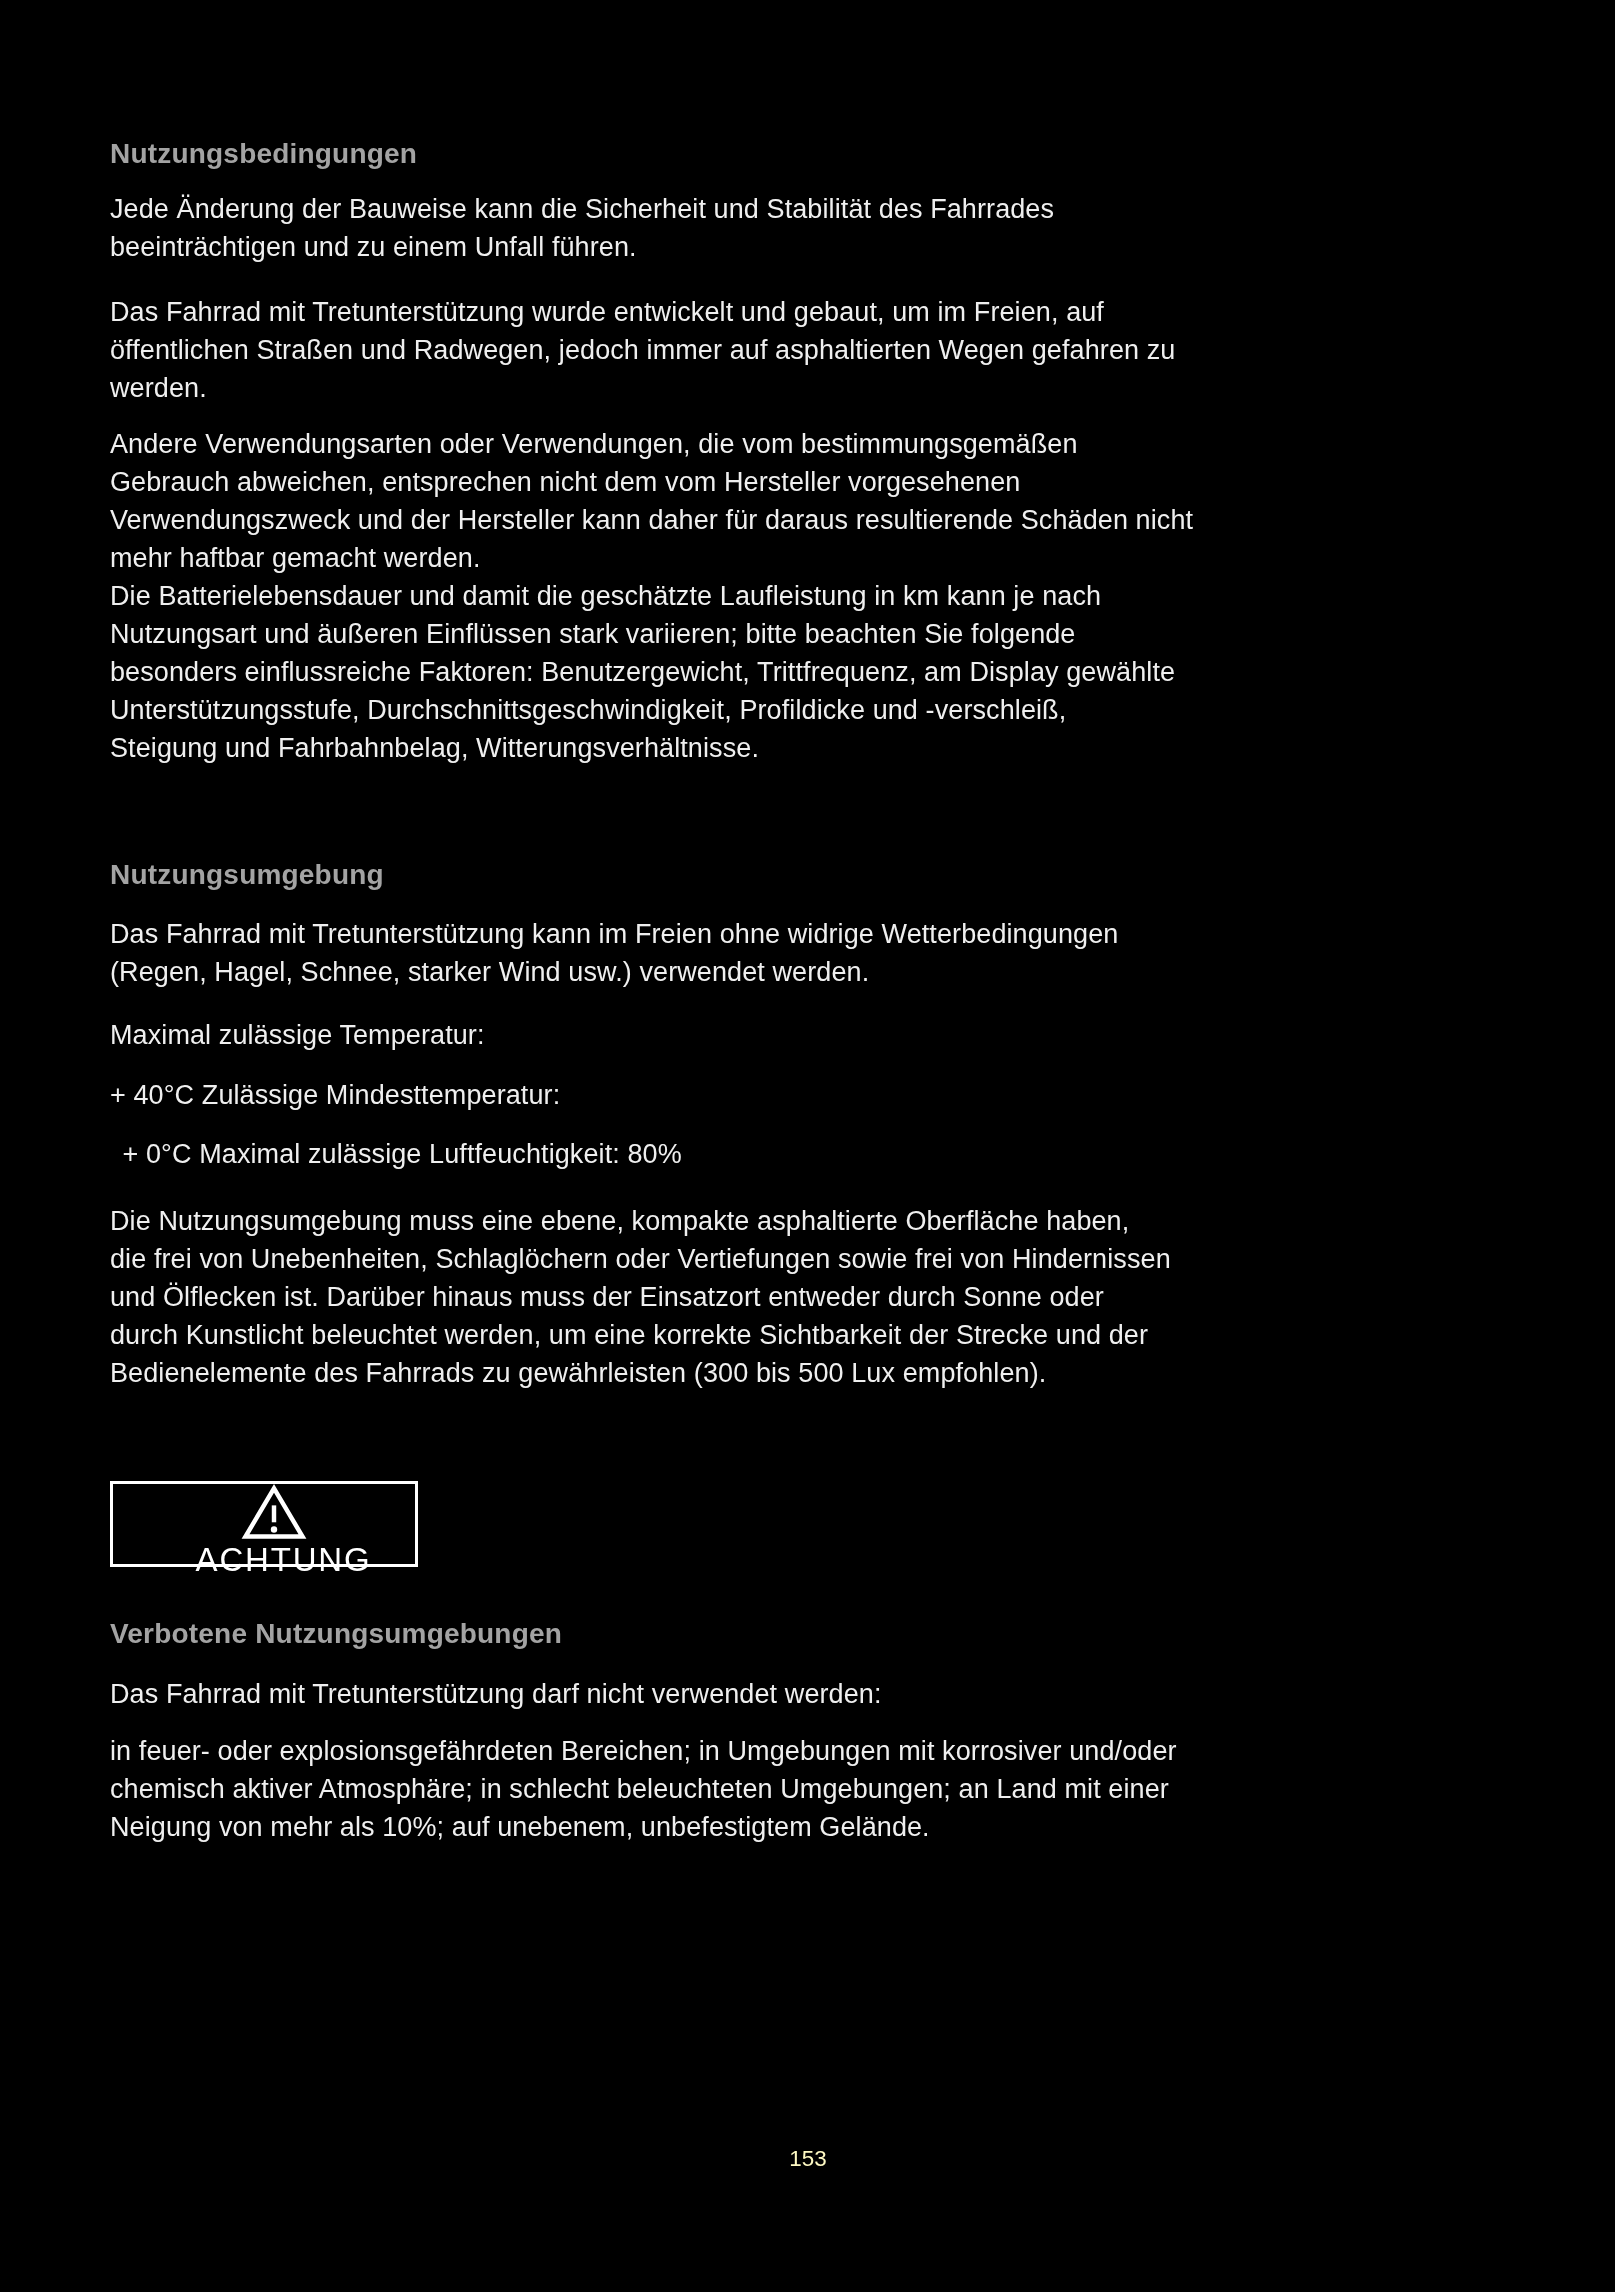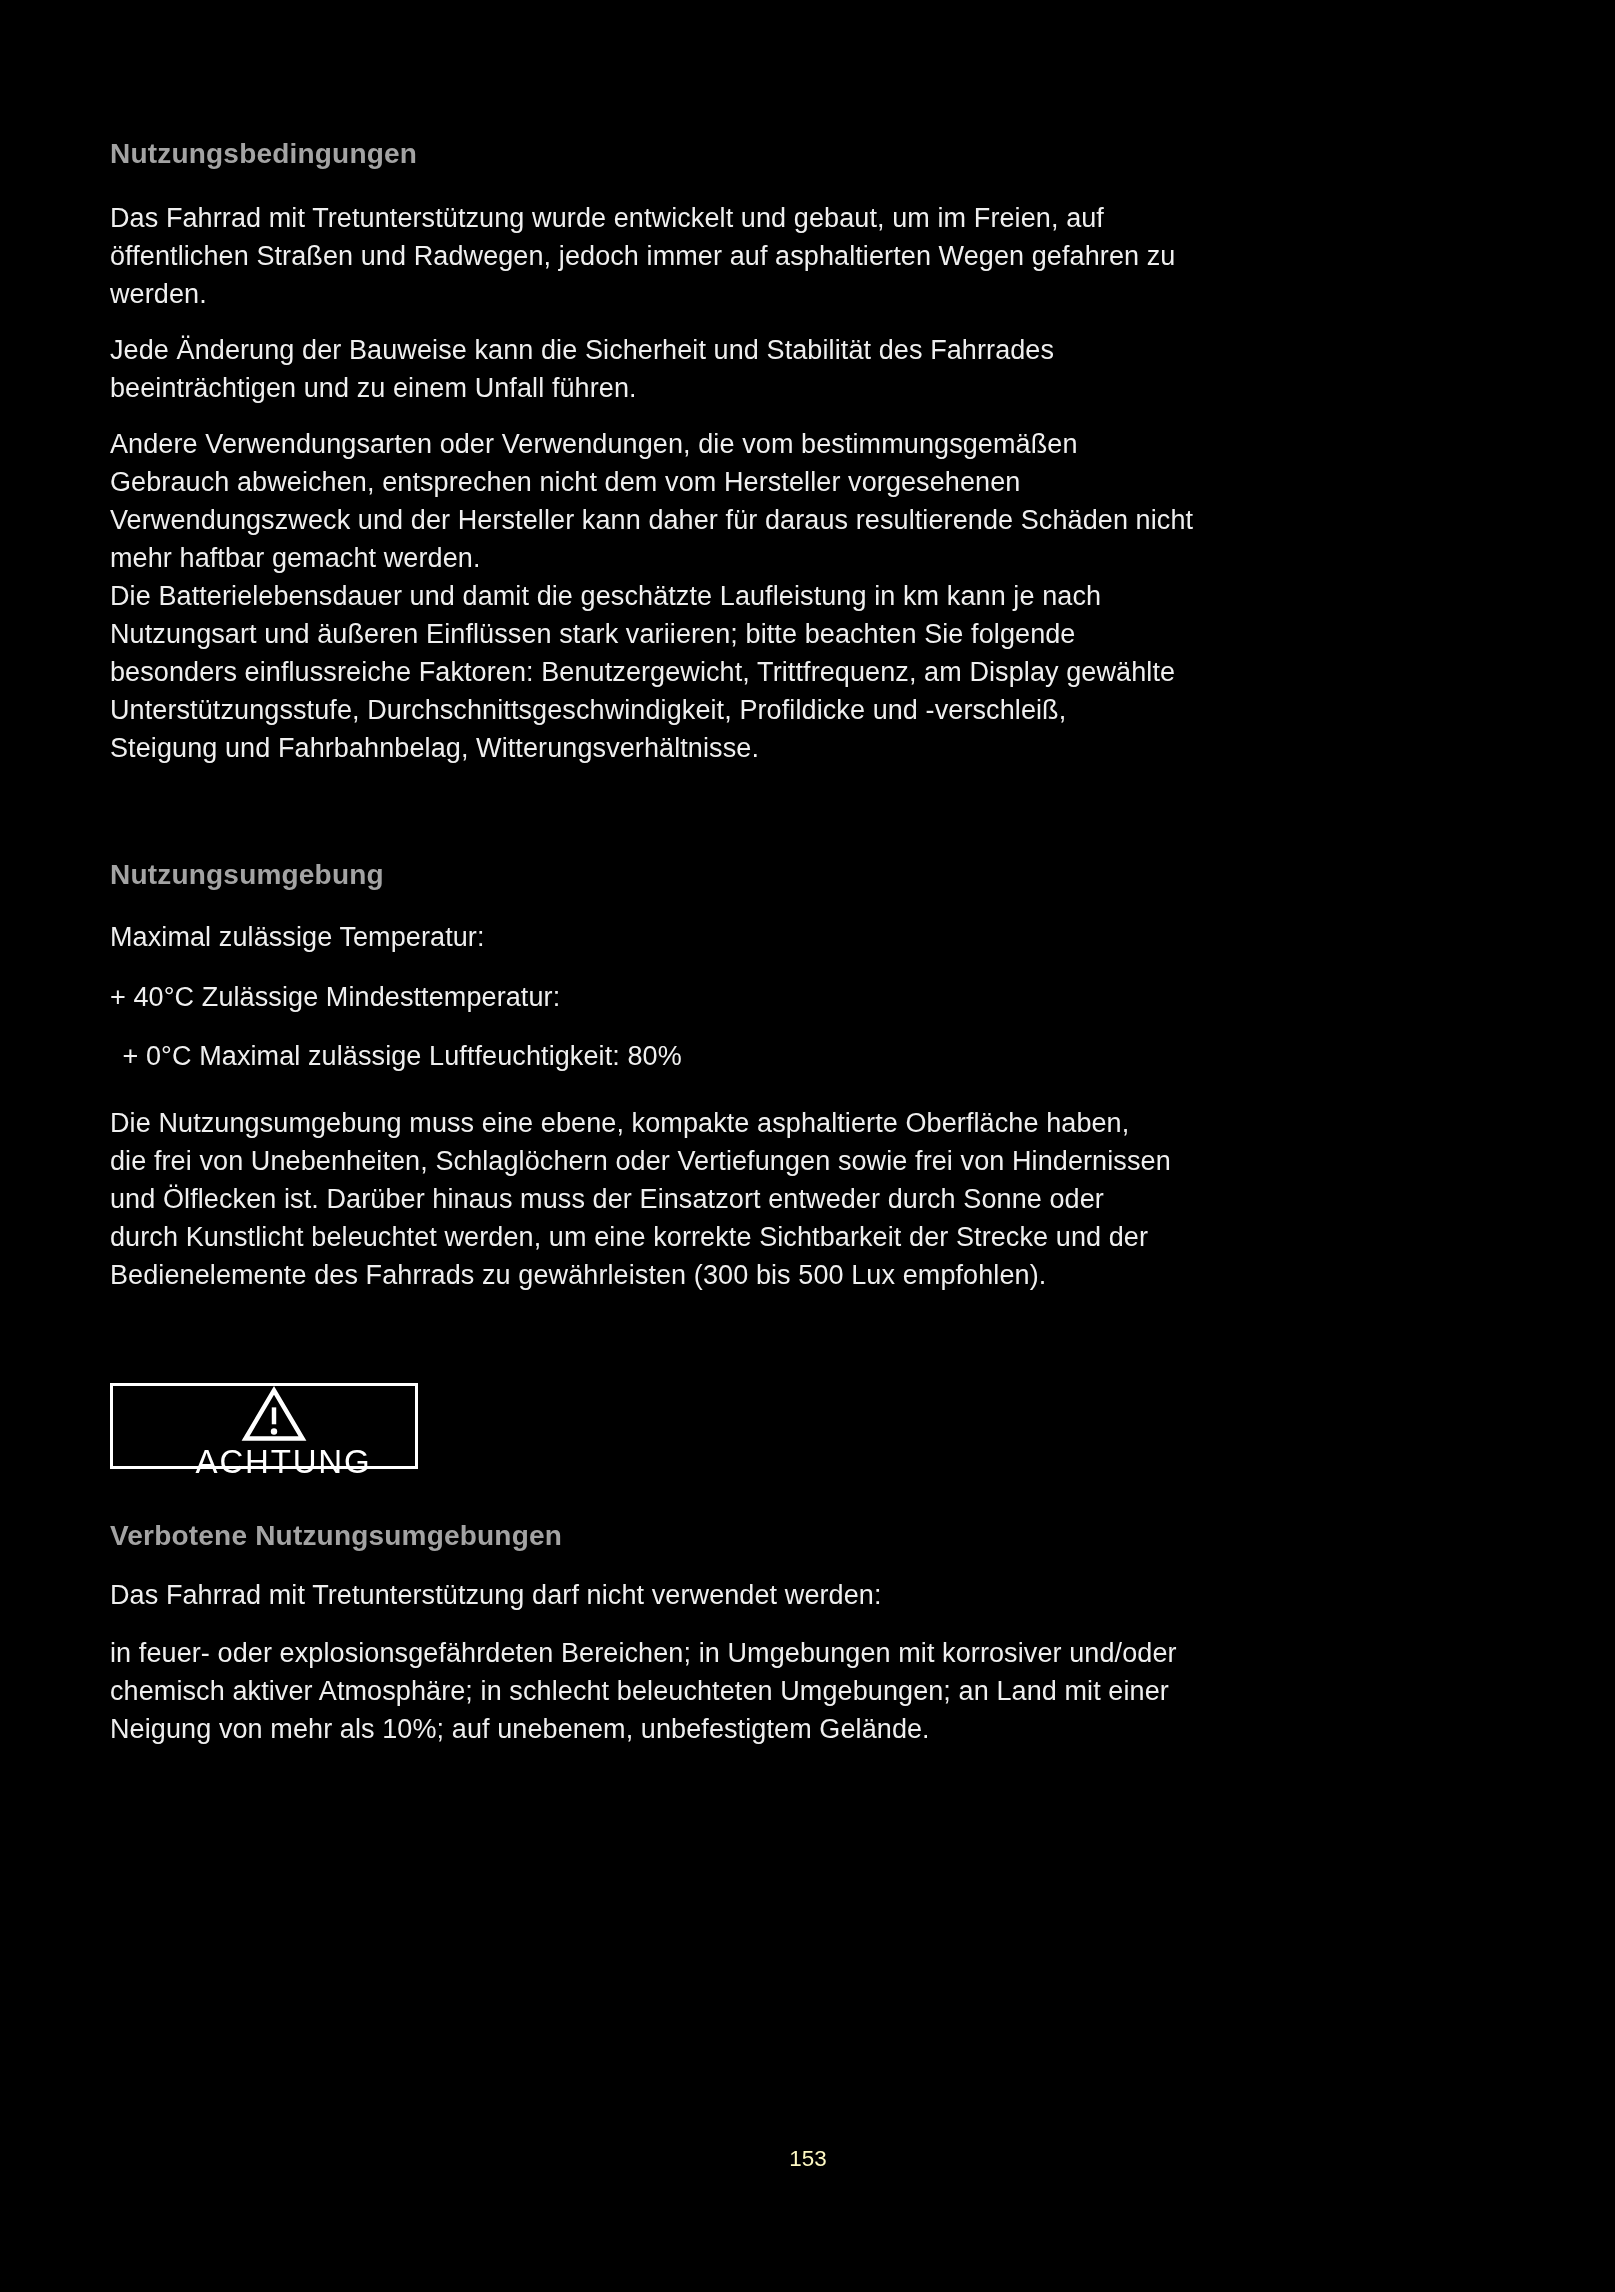--- a/index.html
+++ b/index.html
@@ -85,37 +85,39 @@
     font-weight: 400;
   }
 </style>
 </head>
 <body>
 
 <main class="content">
 
   <h2 class="heading h1-usage">Nutzungsbedingungen</h2>
 
+  <p class="para p-usage-1">Jede Änderung der Bauweise kann die Sicherheit und Stabilität des Fahrrades
+beeinträchtigen und zu einem Unfall führen.</p>
   <p class="para p-usage-0">Das Fahrrad mit Tretunterstützung wurde entwickelt und gebaut, um im Freien, auf
 öffentlichen Straßen und Radwegen, jedoch immer auf asphaltierten Wegen gefahren zu
 werden.</p>
-  <p class="para p-usage-1">Jede Änderung der Bauweise kann die Sicherheit und Stabilität des Fahrrades
-beeinträchtigen und zu einem Unfall führen.</p>
   <p class="para p-usage-2">Andere Verwendungsarten oder Verwendungen, die vom bestimmungsgemäßen
 Gebrauch abweichen, entsprechen nicht dem vom Hersteller vorgesehenen
 Verwendungszweck und der Hersteller kann daher für daraus resultierende Schäden nicht
 mehr haftbar gemacht werden.</p>
   <p class="para p-usage-3">Die Batterielebensdauer und damit die geschätzte Laufleistung in km kann je nach
 Nutzungsart und äußeren Einflüssen stark variieren; bitte beachten Sie folgende
 besonders einflussreiche Faktoren: Benutzergewicht, Trittfrequenz, am Display gewählte
 Unterstützungsstufe, Durchschnittsgeschwindigkeit, Profildicke und -verschleiß,
 Steigung und Fahrbahnbelag, Witterungsverhältnisse.</p>
 
   <h2 class="heading h2-env">Nutzungsumgebung</h2>
 
+  <p class="para p-env-0">Das Fahrrad mit Tretunterstützung kann im Freien ohne widrige Wetterbedingungen
+(Regen, Hagel, Schnee, starker Wind usw.) verwendet werden.</p>
   <p class="para p-env-1">Maximal zulässige Temperatur:</p>
   <p class="para p-env-2">+ 40°C Zulässige Mindesttemperatur:</p>
   <p class="para p-env-3">+ 0°C Maximal zulässige Luftfeuchtigkeit: 80%</p>
   <p class="para p-env-4">Die Nutzungsumgebung muss eine ebene, kompakte asphaltierte Oberfläche haben,
 die frei von Unebenheiten, Schlaglöchern oder Vertiefungen sowie frei von Hindernissen
 und Ölflecken ist. Darüber hinaus muss der Einsatzort entweder durch Sonne oder
 durch Kunstlicht beleuchtet werden, um eine korrekte Sichtbarkeit der Strecke und der
 Bedienelemente des Fahrrads zu gewährleisten (300 bis 500 Lux empfohlen).</p>
 
   <div class="warning-box">

